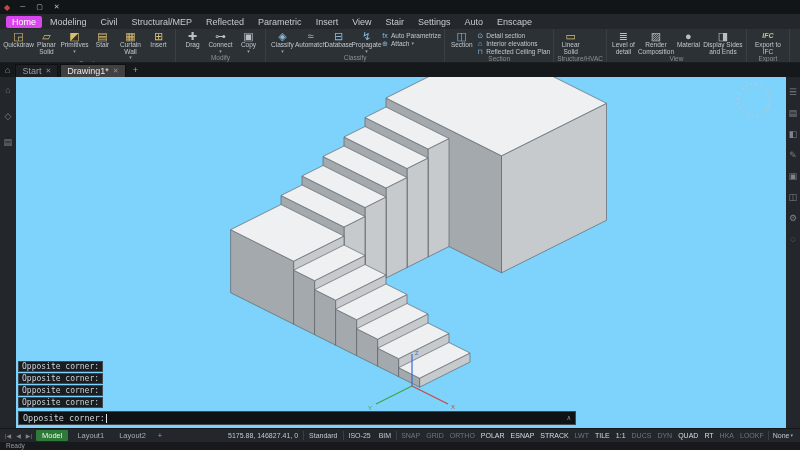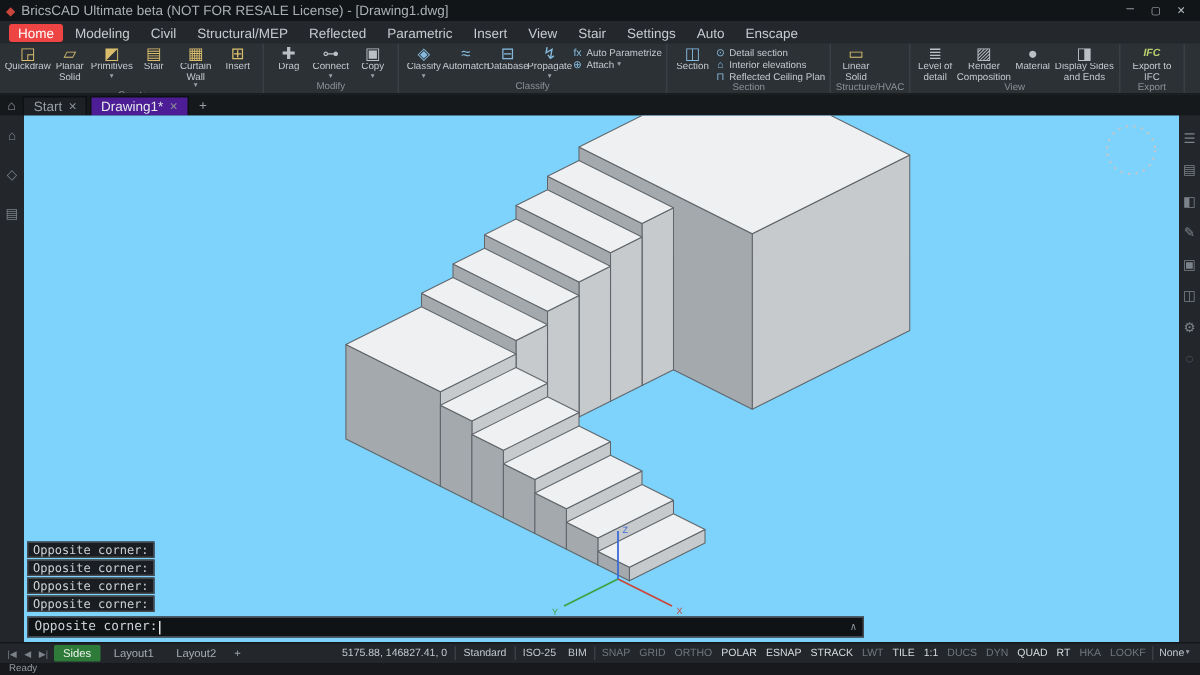--- a/index.html
+++ b/index.html
@@ -10,21 +10,21 @@
 
 .titlebar{height:14px;background:#121518;color:#aab0b6;font-size:9px;display:flex;align-items:center;padding:0 4px;gap:4px;flex:0 0 auto}
 .app-icon{color:#c9463f;font-size:8px}
 .title-text{flex:1;white-space:nowrap;overflow:hidden}
 .win-btns{display:flex}
 .win-btns span{width:17px;text-align:center;font-size:7px;color:#b7bdc3}
 
 
 .menubar{height:15px;background:#24282d;display:flex;align-items:center;gap:2px;padding:0 6px;font-size:9px;color:#c6cbd0;flex:0 0 auto}
 .menu-item{padding:1px 6px;border-radius:2px;white-space:nowrap}
-.menu-item.active{background:#ef4444;color:#ffffff}
+.menu-item.active{background:#d946ef;color:#ffffff}
 
 
 .ribbon{height:34px;background:#2c3136;display:flex;align-items:stretch;padding:0 2px;border-bottom:1px solid #1b1e21;overflow:hidden;flex:0 0 auto}
 .rgroup{display:flex;flex-direction:column;padding:1px 3px 0;border-right:1px solid #3a3f44}
 .rgrow{flex:1;display:flex;align-items:flex-start;gap:1px}
 .rgname{font-size:6.5px;color:#8a9097;text-align:center;height:8px;line-height:8px;white-space:nowrap}
 .ritem{width:27px;display:flex;flex-direction:column;align-items:center}
 .ritem.w36{width:36px}.ritem.w40{width:40px}
 .ricon{font-size:11px;line-height:12px;height:12px}
 .ricon.txt{font-size:7px;font-weight:bold;font-style:italic}
@@ -33,21 +33,21 @@
 .caret{font-size:5px;color:#9aa0a6;line-height:5px}
 .rstack{display:flex;flex-direction:column;gap:1px;padding-top:2px}
 .rsitem{display:flex;align-items:center;gap:2px;height:7px}
 .rsicon{font-size:7px;width:8px;text-align:center;line-height:7px}
 .rslabel{font-size:6.5px;color:#c3c8cd;white-space:nowrap}
 
 
 .doctabs{height:14px;background:#16191c;display:flex;align-items:center;padding:0 2px;gap:2px;font-size:9px;flex:0 0 auto}
 .dt-home{color:#9aa0a6;font-size:9px;padding:0 3px}
 .dtab{display:flex;align-items:center;gap:4px;padding:0 6px;height:13px;color:#9aa0a6;background:#1d2125;border:1px solid #0e1113;border-bottom:none}
-.dtab.active{background:#4c1d95;color:#e4e8eb}
+.dtab.active{background:#404040;color:#e4e8eb}
 .dtab .x{font-size:7px;color:#8a9097}
 .dt-add{color:#9aa0a6;padding:0 5px}
 
 
 .main{flex:1;display:flex;min-height:0}
 .strip{width:16px;background:#23272c;display:flex;flex-direction:column;align-items:center;gap:16px;padding-top:8px;flex:0 0 auto}
 .strip.right{width:14px;gap:11px;padding-top:10px}
 .strip span{color:#7d838a;font-size:9px;line-height:10px}
 .canvas{flex:1;position:relative;background:#7dd3fc;overflow:hidden}
 svg.model{position:absolute;inset:0}
@@ -79,21 +79,20 @@
 
 .readybar{height:8px;background:#17191c;color:#969ca2;font-size:6.5px;line-height:8px;padding:0 6px;flex:0 0 auto}
 </style>
 </head>
 <body>
 
 <div class="app">
 
   <div class="titlebar">
     <span class="app-icon">◆</span>
-    <span class="title-text">BricsCAD Ultimate beta (NOT FOR RESALE License) - [Drawing1.dwg]</span>
     <span class="win-btns">
       <span>─</span>
       <span>▢</span>
       <span class="close">✕</span>
     </span>
   </div>
 
   <div class="menubar">
     <span class="menu-item active">Home</span>
     <span class="menu-item">Modeling</span>
@@ -370,21 +369,21 @@
       <span>⚙</span>
       <span>◌</span>
     </div>
 
   </div>
 
   <div class="statusrow">
     <span class="lt-nav">|◀</span>
     <span class="lt-nav">◀</span>
     <span class="lt-nav">▶|</span>
-    <span class="ltab model">Sides</span>
+    <span class="ltab model">Model</span>
     <span class="ltab">Layout1</span>
     <span class="ltab">Layout2</span>
     <span class="lt-add">+</span>
 
     <div class="sb-right">
       <span class="sb-field">5175.88, 146827.41, 0</span>
       <span class="sb-sep"></span>
       <span class="sb-field">Standard</span>
       <span class="sb-sep"></span>
       <span class="sb-field">ISO-25</span>

